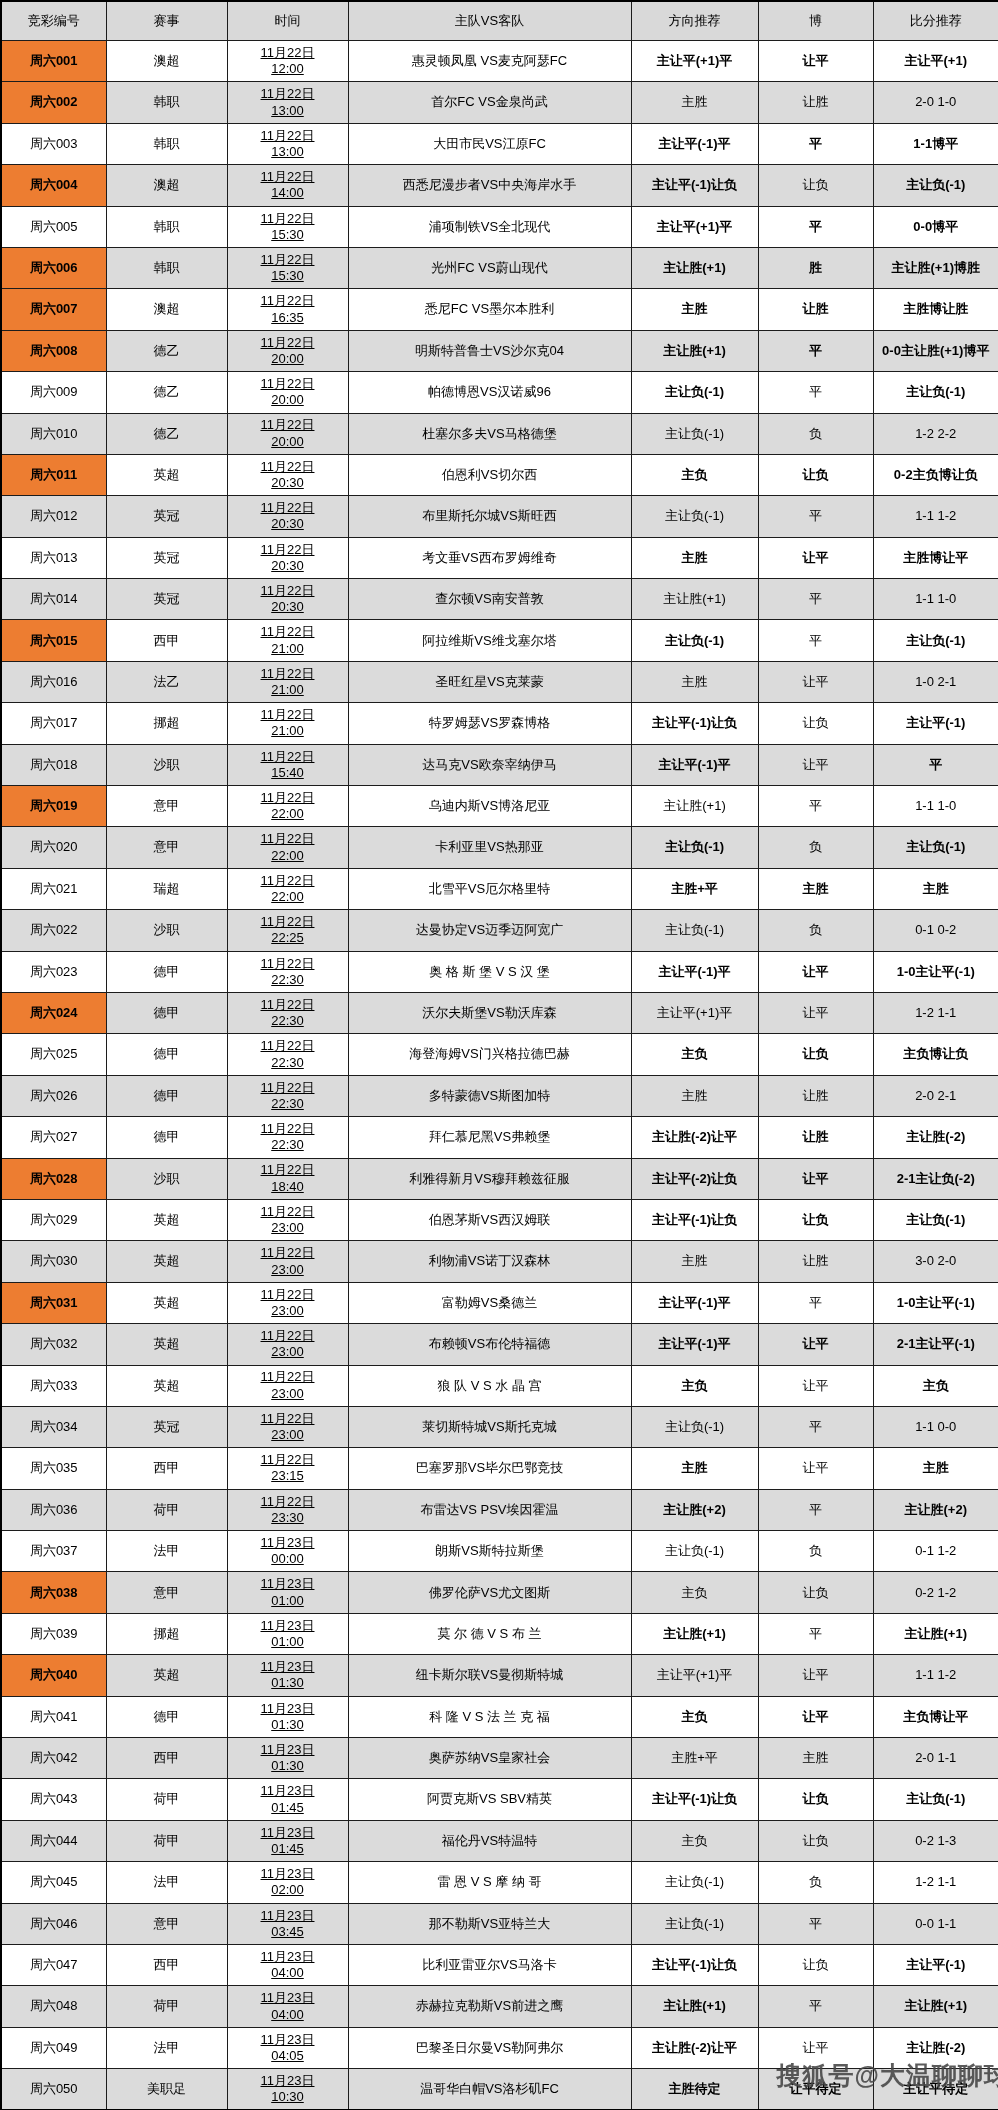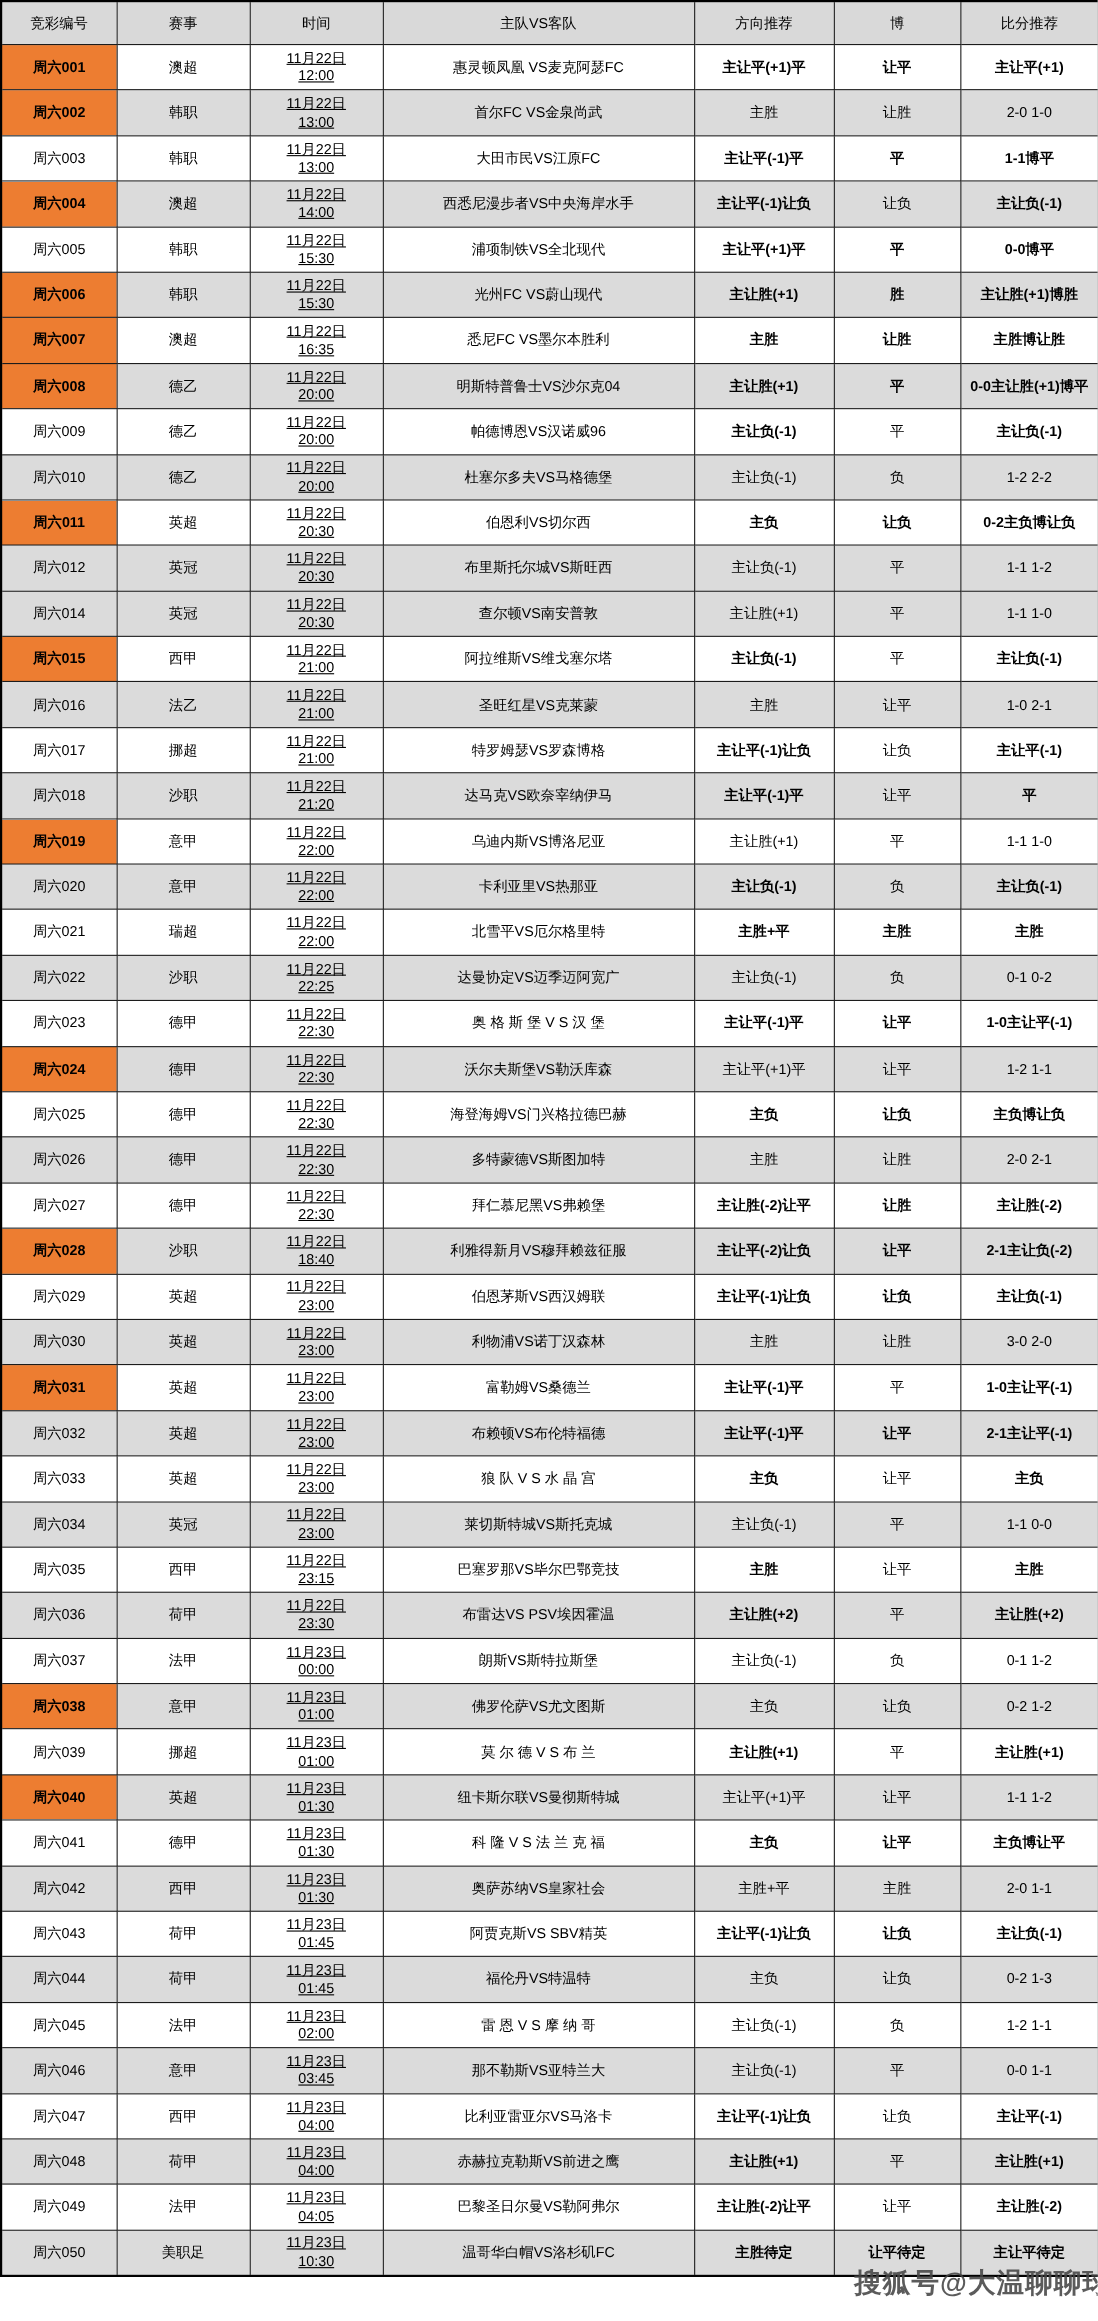--- a/index.html
+++ b/index.html
@@ -185,20 +185,32 @@
           <td>英冠</td>
           <td class="timecell">
             <div>11月22日</div>
             <div>20:30</div>
           </td>
           <td class="matchcell">布里斯托尔城VS斯旺西</td>
           <td>主让负(-1)</td>
           <td>平</td>
           <td>1-1 1-2</td>
         </tr>
+        <tr>
+          <td class="idcell">周六013</td>
+          <td>英冠</td>
+          <td class="timecell">
+            <div>11月22日</div>
+            <div>20:30</div>
+          </td>
+          <td class="matchcell">考文垂VS西布罗姆维奇</td>
+          <td class="red">主胜</td>
+          <td class="red">让平</td>
+          <td class="red">主胜博让平</td>
+        </tr>
         <tr class="stripe">
           <td class="idcell">周六014</td>
           <td>英冠</td>
           <td class="timecell">
             <div>11月22日</div>
             <div>20:30</div>
           </td>
           <td class="matchcell">查尔顿VS南安普敦</td>
           <td>主让胜(+1)</td>
           <td>平</td>
@@ -238,21 +250,21 @@
           <td class="matchcell">特罗姆瑟VS罗森博格</td>
           <td class="red">主让平(-1)让负</td>
           <td>让负</td>
           <td class="red">主让平(-1)</td>
         </tr>
         <tr class="stripe">
           <td class="idcell">周六018</td>
           <td>沙职</td>
           <td class="timecell">
             <div>11月22日</div>
-            <div>21:20</div>
+            <div>15:40</div>
           </td>
           <td class="matchcell">达马克VS欧奈宰纳伊马</td>
           <td class="red">主让平(-1)平</td>
           <td>让平</td>
           <td class="red">平</td>
         </tr>
         <tr class="hl">
           <td class="idcell">周六019</td>
           <td>意甲</td>
           <td class="timecell">

